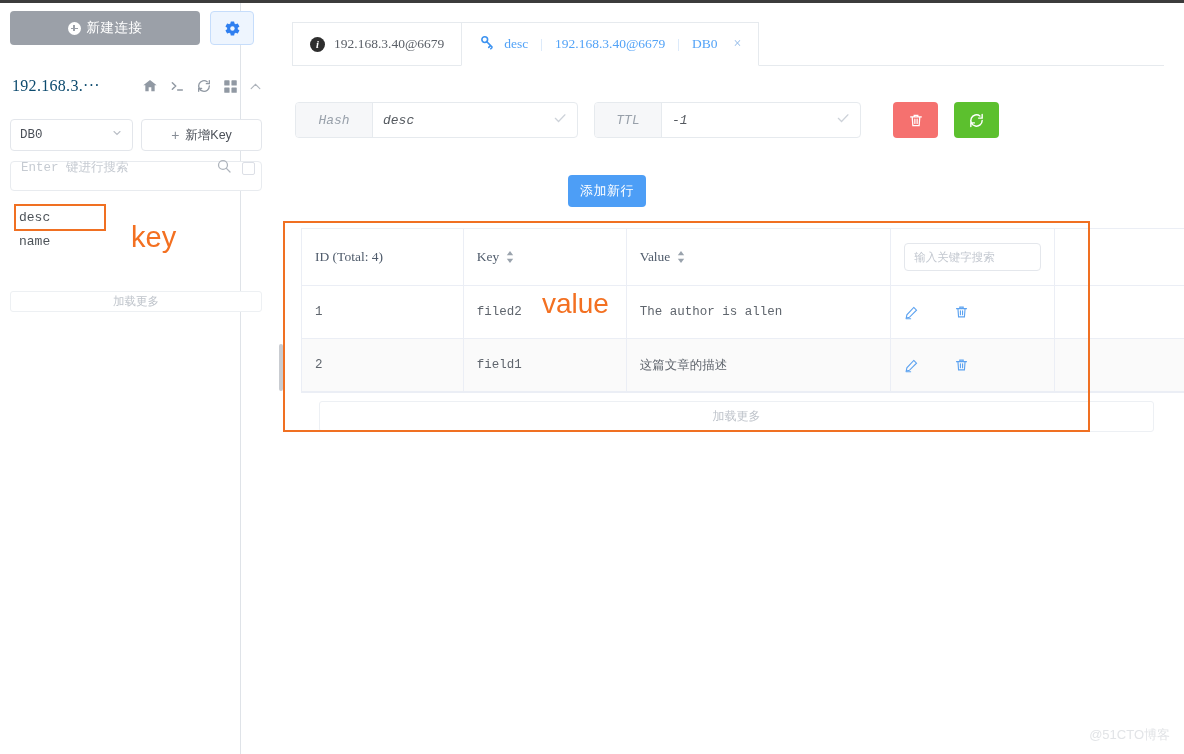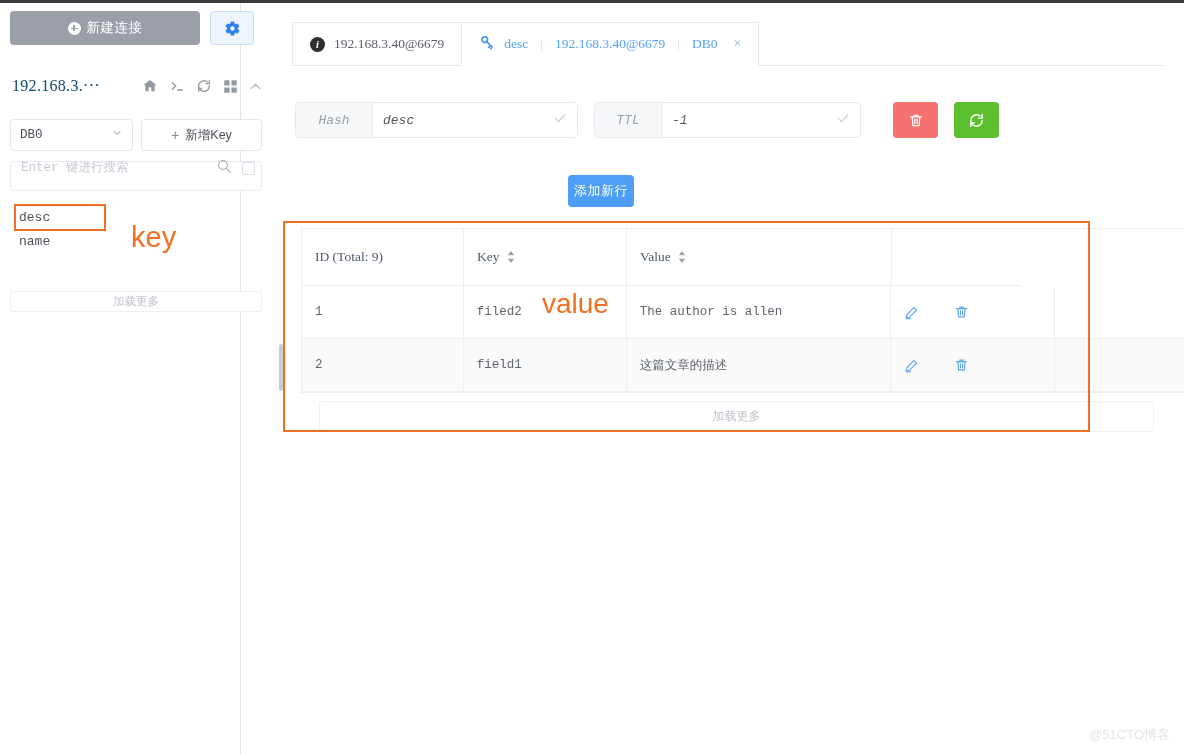--- a/index.html
+++ b/index.html
@@ -226,21 +226,21 @@
   .sq-btn {
     width: 45px; height: 36px; border: none; border-radius: 4px;
     display: flex; align-items: center; justify-content: center;
     cursor: pointer;
   }
   .sq-del { background: #f5716f; margin-left: 16px; }
   .sq-refresh { background: #5cc02e; }
 
   .btn-addrow {
     position: absolute; left: 296px; top: 172px;
-    width: 66px; height: 32px;
+    width: 78px; height: 32px;
     background: #4d9ef6; color: #fff;
     border: none; border-radius: 4px;
     font-size: 13px; cursor: pointer;
     font-family: Liberation Serif, serif;
     letter-spacing: .5px;
   }
 
   
   .table {
     position: absolute; left: 29px; top: 225px;
@@ -477,38 +477,43 @@
       <svg width="17" height="17" viewBox="0 0 24 24">
         <path fill="none" stroke="#ffffff" stroke-width="2" stroke-linecap="round" d="M20 12a8 8 0 11-3.2-6.4M20 3.6v5h-5M4 12a8 8 0 003.2 6.4M4 20.4v-5h5"></path>
       </svg>
     </div>
   </div>
 
   <button class="btn-addrow">添加新行</button>
 
   <div class="table">
     <div class="trow thead">
-      <div class="tcell c-id">ID (Total: 9)</div>
+      <div class="tcell c-id">ID (Total: 4)</div>
       <div class="tcell c-key">
         <span>Key</span>
         <span class="sorter">
           <svg width="10" height="14" viewBox="0 0 10 14">
               <path fill="#9aa3ad" d="M5 1l3.2 4.2H1.8z"></path>
               <path fill="#9aa3ad" d="M5 13L1.8 8.8h6.4z"></path>
             </svg>
         </span>
       </div>
       <div class="tcell c-val">
         <span>Value</span>
         <span class="sorter">
           <svg width="10" height="14" viewBox="0 0 10 14">
               <path fill="#9aa3ad" d="M5 1l3.2 4.2H1.8z"></path>
               <path fill="#9aa3ad" d="M5 13L1.8 8.8h6.4z"></path>
             </svg>
         </span>
+      </div>
+      <div class="tcell c-act">
+        <div class="hdr-search">
+          <input type="text" value="" placeholder="输入关键字搜索" style="">
+        </div>
       </div>
       <div class="tcell c-tail"></div>
     </div>
 
     <div class="tbody">
       <div class="trow">
         <div class="tcell c-id">1</div>
         <div class="tcell c-key">filed2</div>
         <div class="tcell c-val">The author is allen</div>
         <div class="tcell c-act">

